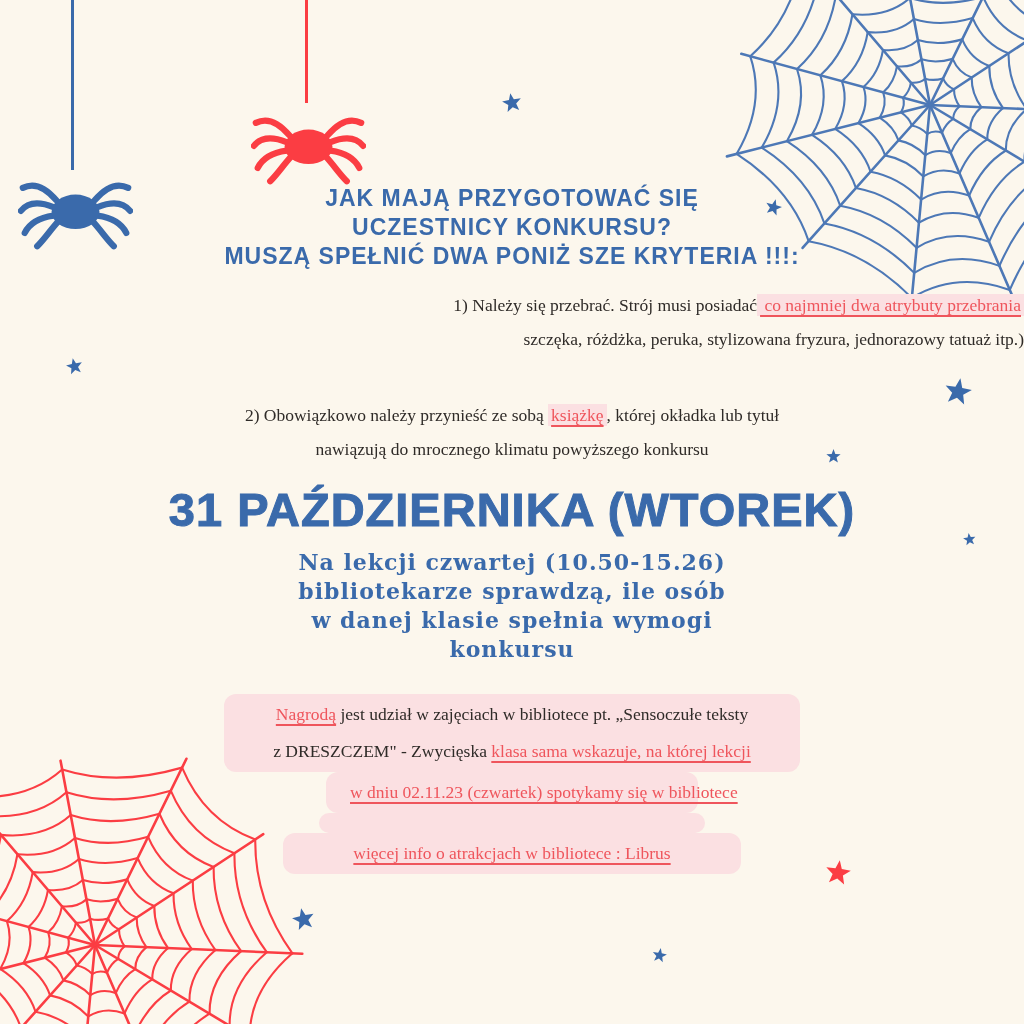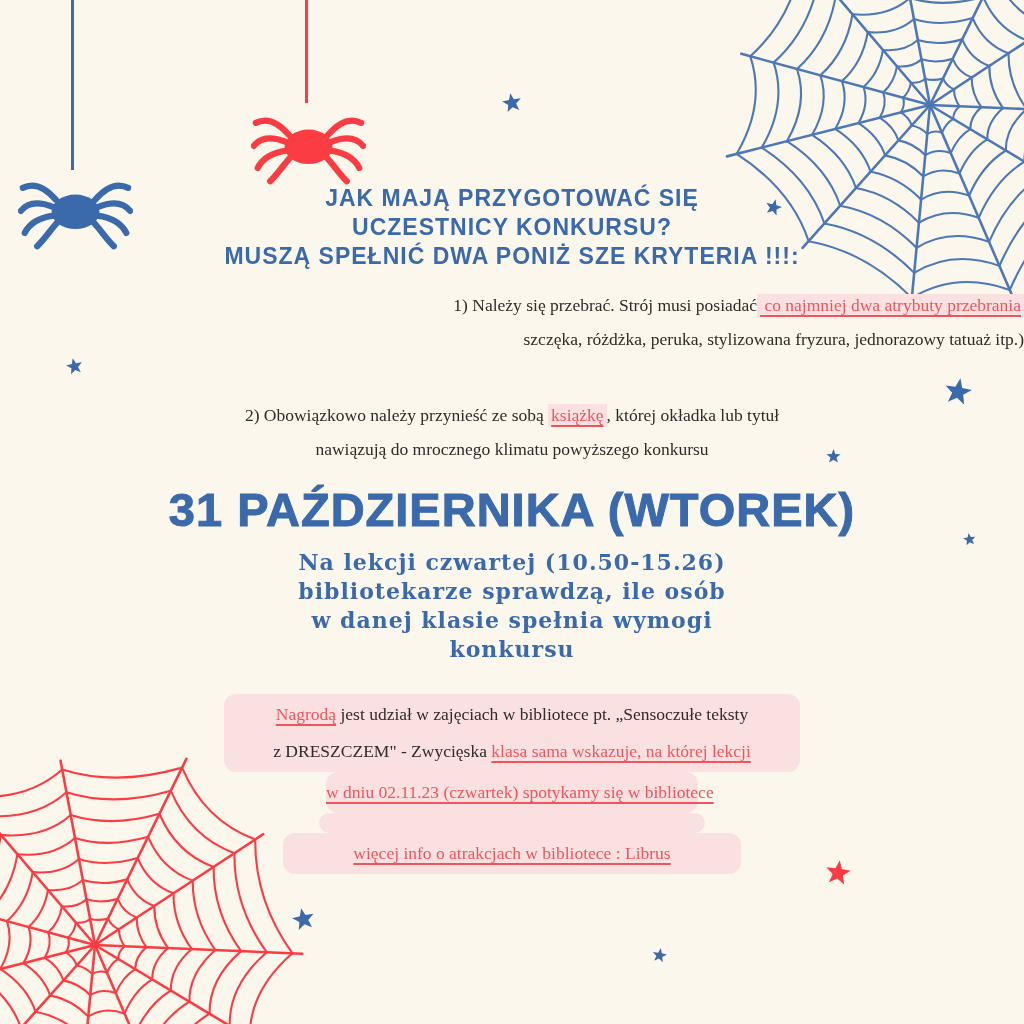--- a/index.html
+++ b/index.html
@@ -347,21 +347,21 @@
     <div class="line">bibliotekarze sprawdzą, ile osób</div>
     <div class="line">w danej klasie spełnia wymogi</div>
     <div class="line">konkursu</div>
   </div>
 
   <div class="prize">
     <div class="prow" style="width: 576px;">
       <div class="line"><span class="seg-red">Nagrodą</span><span class="seg-dark"> jest udział w zajęciach w bibliotece pt. „Sensoczułe teksty</span></div>
       <div class="line"><span class="seg-dark">z DRESZCZEM" - Zwycięska </span><span class="seg-red">klasa sama wskazuje, na której lekcji</span></div>
     </div>
-    <div class="prow" style="width: 372px;">
+    <div class="prow" style="width: 372px; padding-left: 24px;">
       <div class="line"><span class="seg-red">w dniu 02.11.23 (czwartek) spotykamy się w bibliotece</span></div>
     </div>
     <div class="prow" style="width: 386px; height: 20px;"></div>
     <div class="prow" style="width: 458px;">
       <div class="line"><span class="seg-red">więcej info o atrakcjach w bibliotece : Librus</span></div>
     </div>
   </div>
 </div>
 
 </body></html>

